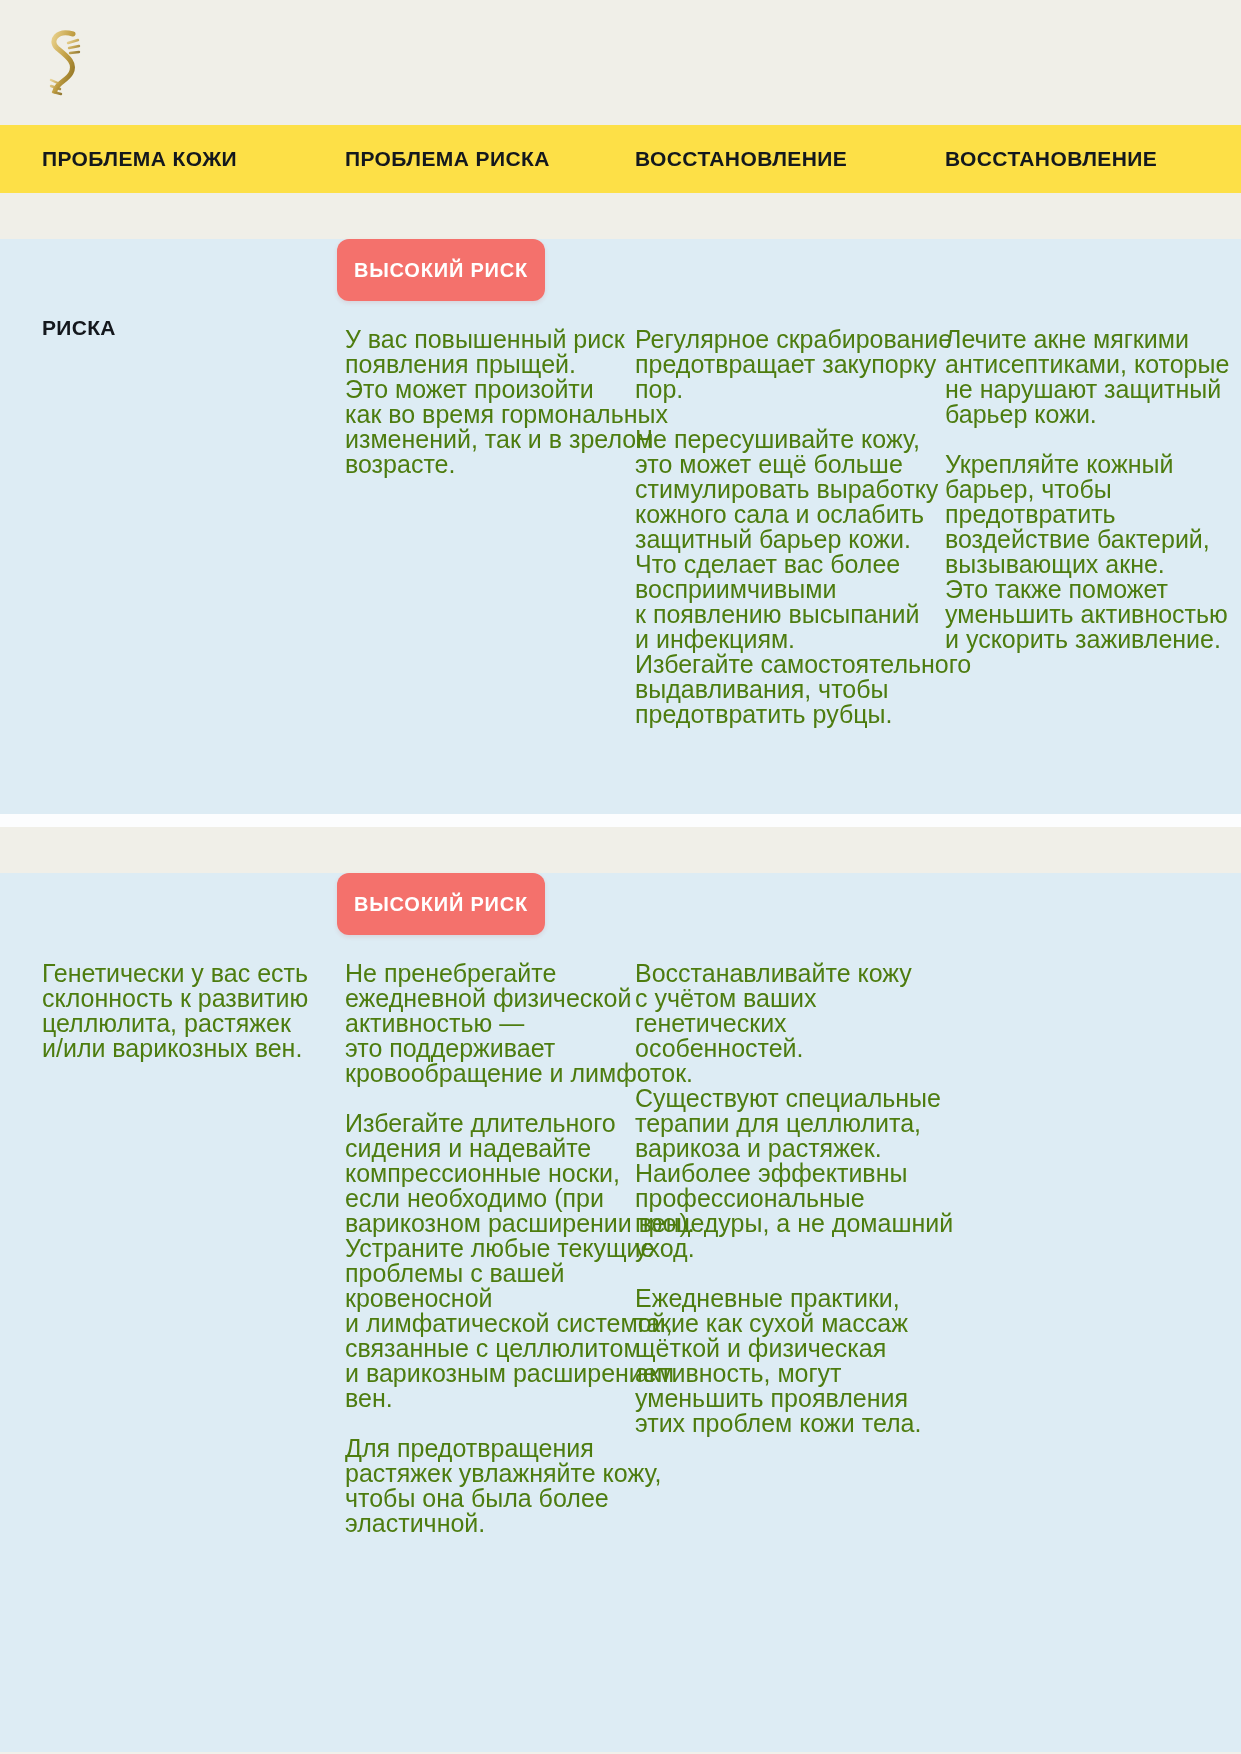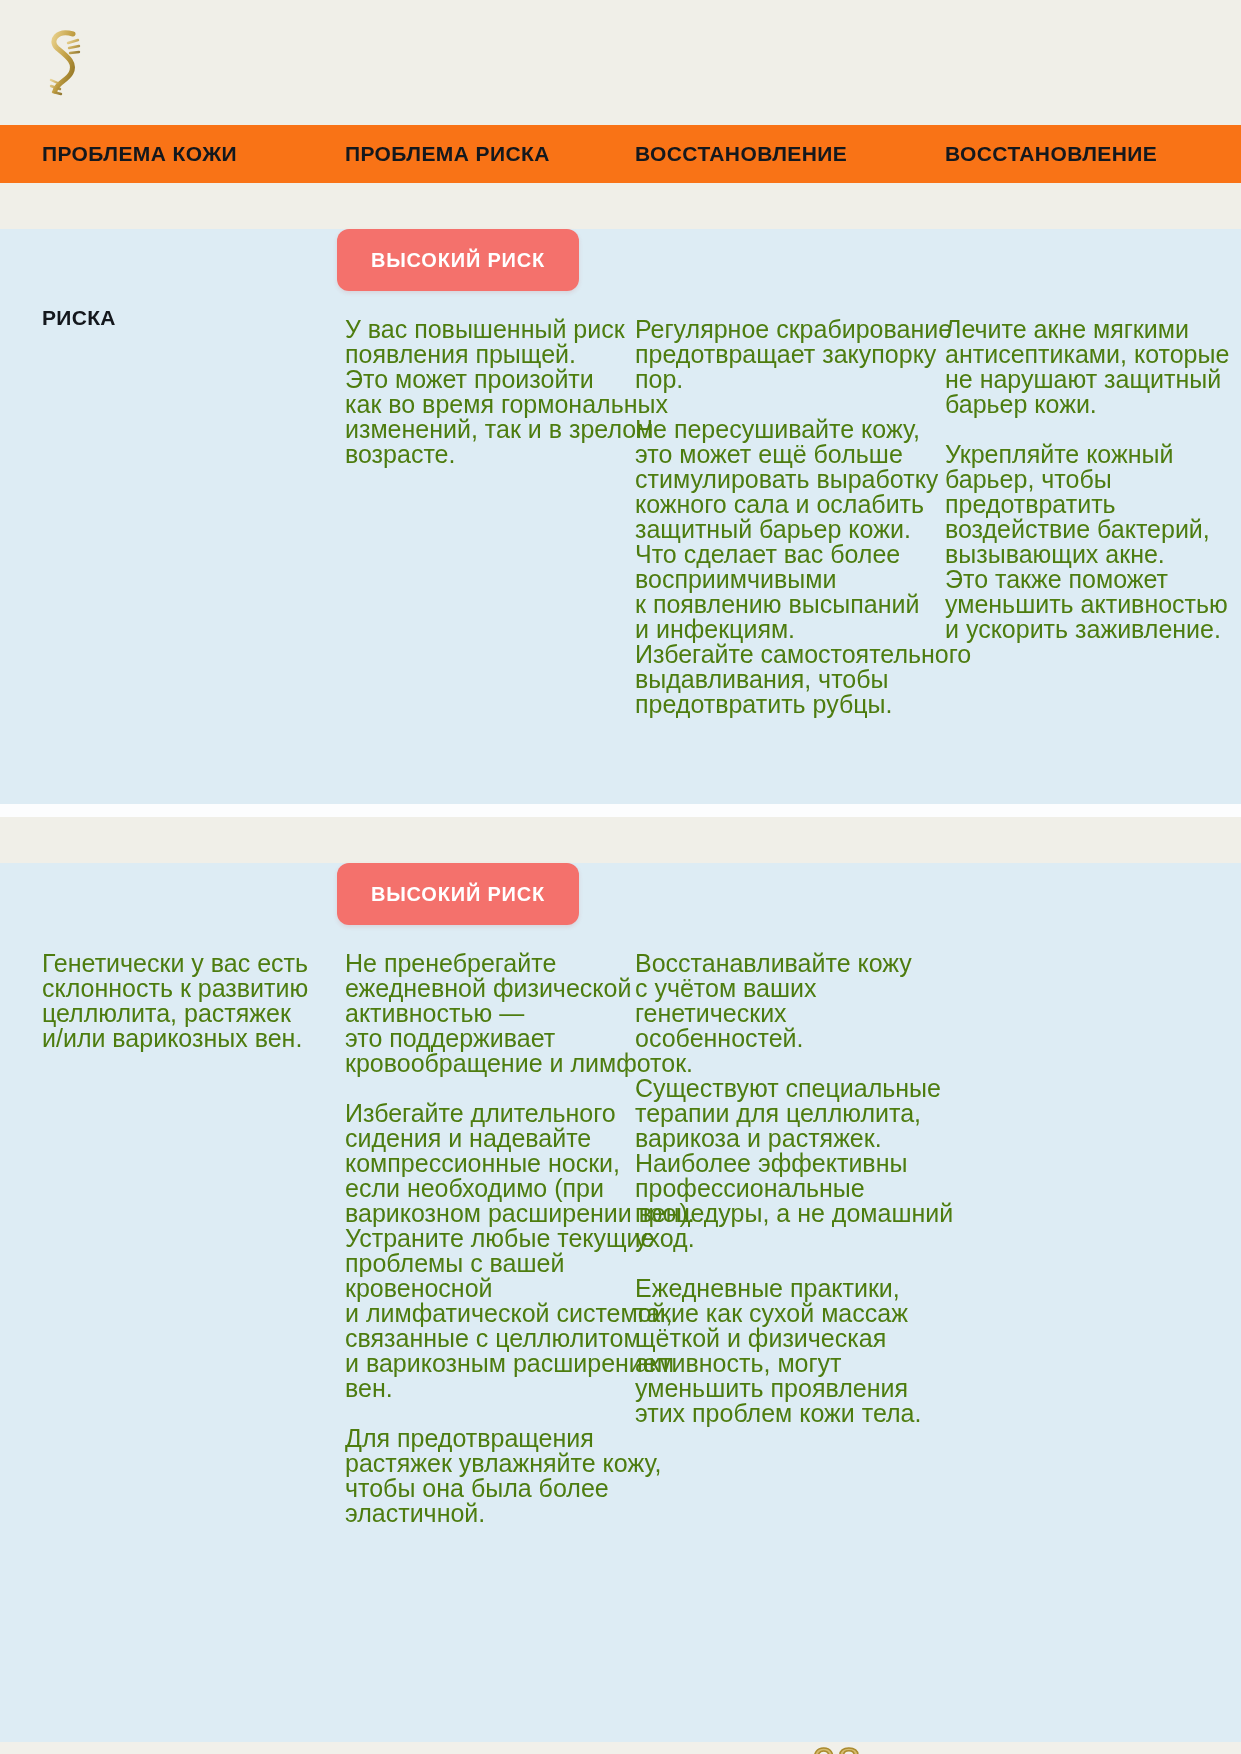--- a/index.html
+++ b/index.html
@@ -16,43 +16,43 @@
     position: relative;
   }
   .logo-wrap {
     position: absolute;
     left: 46px;
     top: 30px;
     width: 40px;
     height: 70px;
   }
   .head-row {
-    height: 58px;
-    background: #f97316;
+    height: 68px;
+    background: #fde047;
     display: grid;
     grid-template-columns: 303px 290px 310px 254px;
     padding: 4px 42px;
     align-items: center;
   }
   .head-cell {
     font-size: 21px;
     font-weight: 800;
     letter-spacing: 0.4px;
     color: #14181d;
     white-space: pre;
   }
   .panel {
     background: #ddecf4;
     padding: 0 42px;
     position: relative;
   }
   .panel-1 { height: 575px; }
   .panel-2 { height: 879px; }
   .badge {
-    width: 242px;
+    width: 208px;
     height: 62px;
     border-radius: 12px;
     background: #f4716c;
     color: #ffffff;
     display: flex;
     align-items: center;
     justify-content: center;
     font-size: 20px;
     font-weight: 700;
     letter-spacing: 0.8px;

